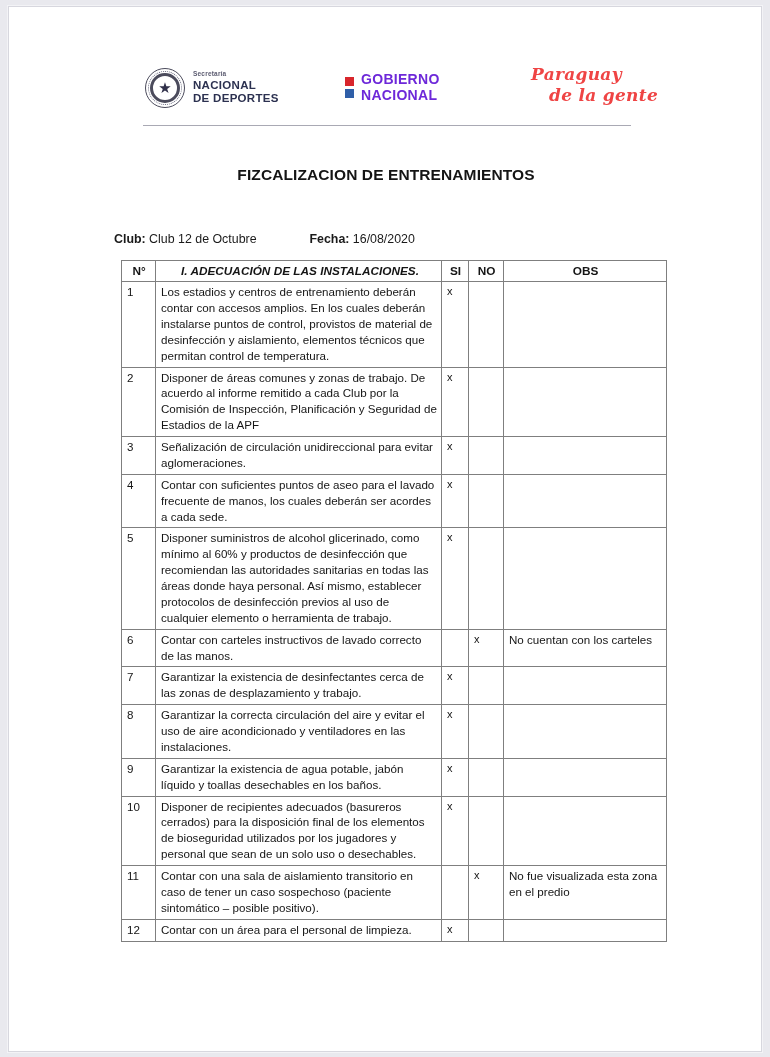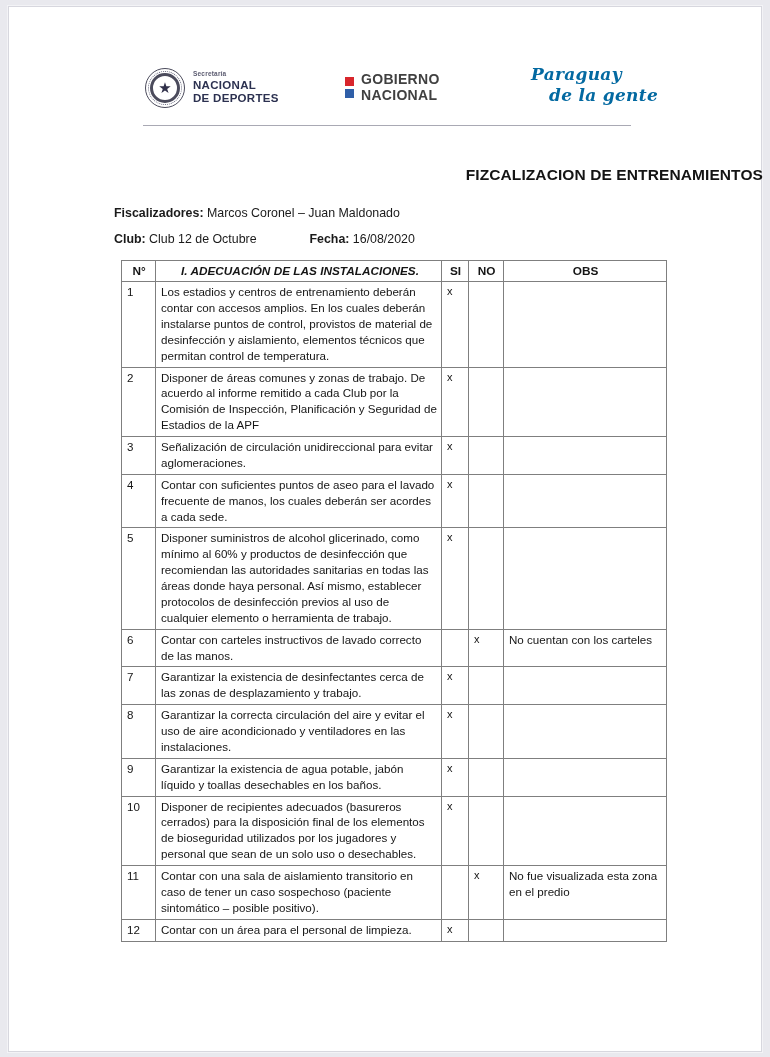--- a/index.html
+++ b/index.html
@@ -108,31 +108,31 @@
     gap: 3px;
     margin-right: 7px;
   }
   .sq { width: 9px; height: 9px; }
   .sq-red { background: #d8262c; }
   .sq-blue { background: #2f5fa8; }
   .gob-text { line-height: 1.12; }
   .gob-line {
     font-size: 14px;
     font-weight: 700;
-    color: #404040;
+    color: #6d28d9;
     letter-spacing: 0.3px;
   }
 
   
   .logo-pdg {
     left: 520px;
     top: 2px;
     display: block;
     text-align: left;
-    color: #0369a1;
+    color: #ef4444;
   }
   .pdg-1, .pdg-2 {
     font-family: "DejaVu Serif", serif;
     font-style: italic;
     font-weight: 700;
     letter-spacing: 0.3px;
   }
   .pdg-1 { font-size: 17px; margin-left: 2px; }
   .pdg-2 { font-size: 17px; margin-left: 20px; margin-top: 1px; text-align: center; }
 
@@ -151,21 +151,21 @@
     position: absolute;
     left: 0;
     width: 754px;
     text-align: center;
     font-size: 15.5px;
     font-weight: 700;
     color: #141414;
     letter-spacing: 0.1px;
   }
   .title-1 { top: 124px; }
-  .title-2 { top: 159px; text-align: right; }
+  .title-2 { top: 159px; }
 
   
   .meta {
     position: absolute;
     left: 105px;
     font-size: 12.4px;
     color: #1a1a1a;
   }
   .meta-1 { top: 199px; }
   .meta-2 { top: 225px; }
@@ -245,24 +245,20 @@
         <div class="pdg-1">Paraguay</div>
         <div class="pdg-2">de la gente</div>
       </div>
 
     </div>
 
     <div class="divider"></div>
 
     <div class="title title-2">FIZCALIZACION DE ENTRENAMIENTOS</div>
 
-    <div class="meta meta-1">
-      <b>Fiscalizadores:</b>
-      <span>Marcos Coronel – Juan Maldonado</span>
-    </div>
     <div class="meta meta-2">
       <b>Club:</b>
       <span>Club 12 de Octubre</span>
       <span class="gap"></span>
       <b>Fecha:</b>
       <span>16/08/2020</span>
     </div>
 
     <table class="checklist">
       <colgroup>

